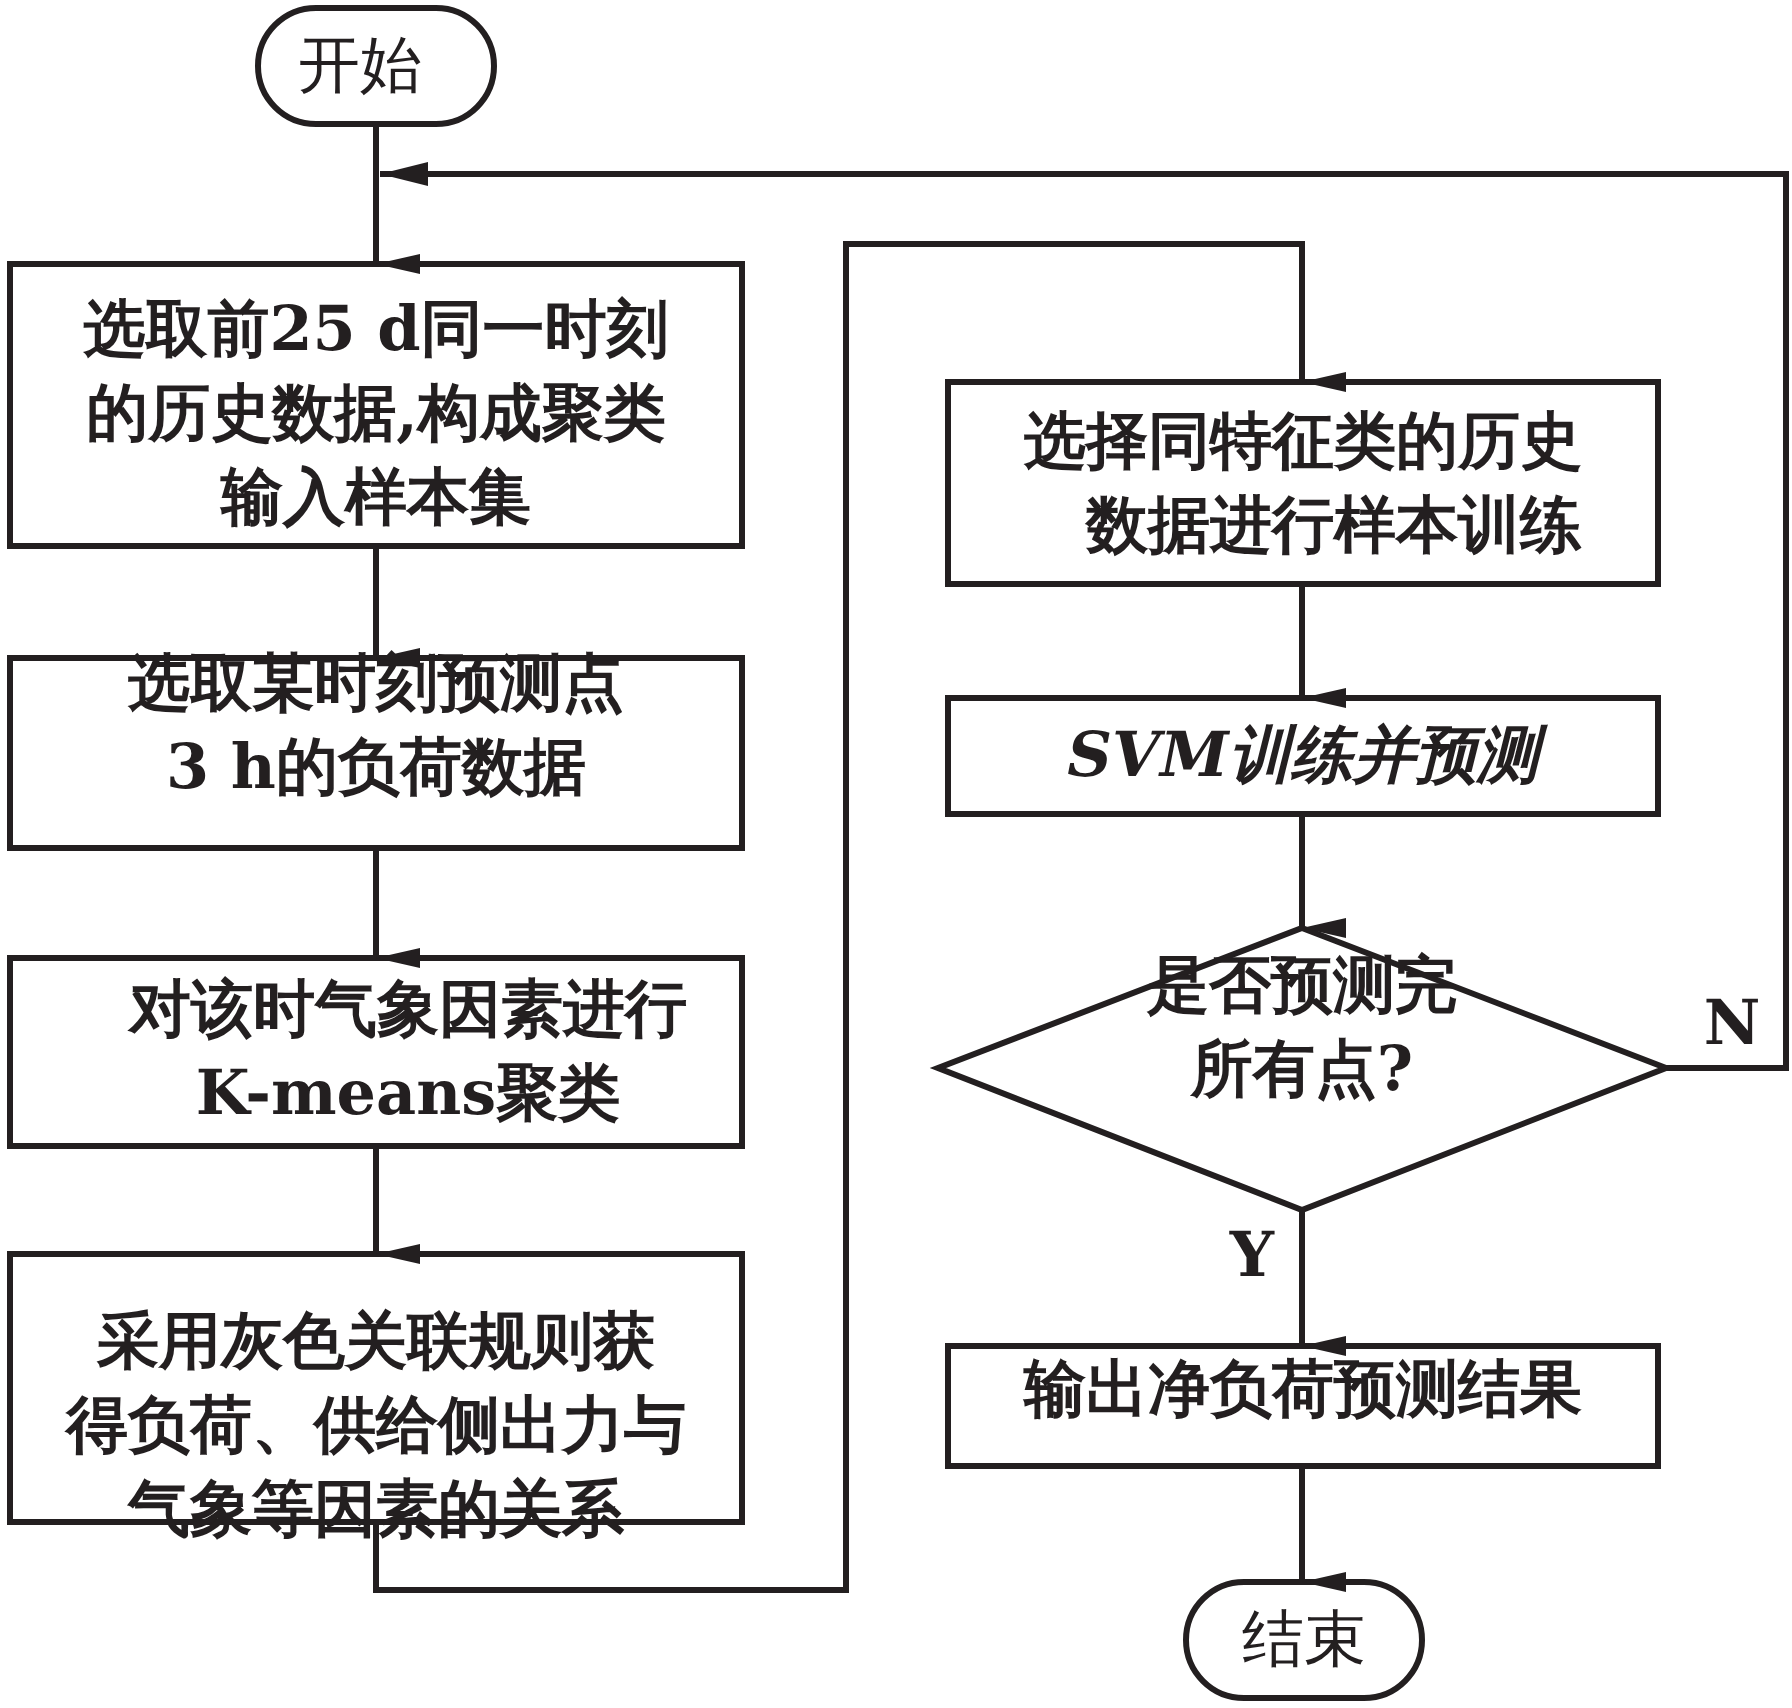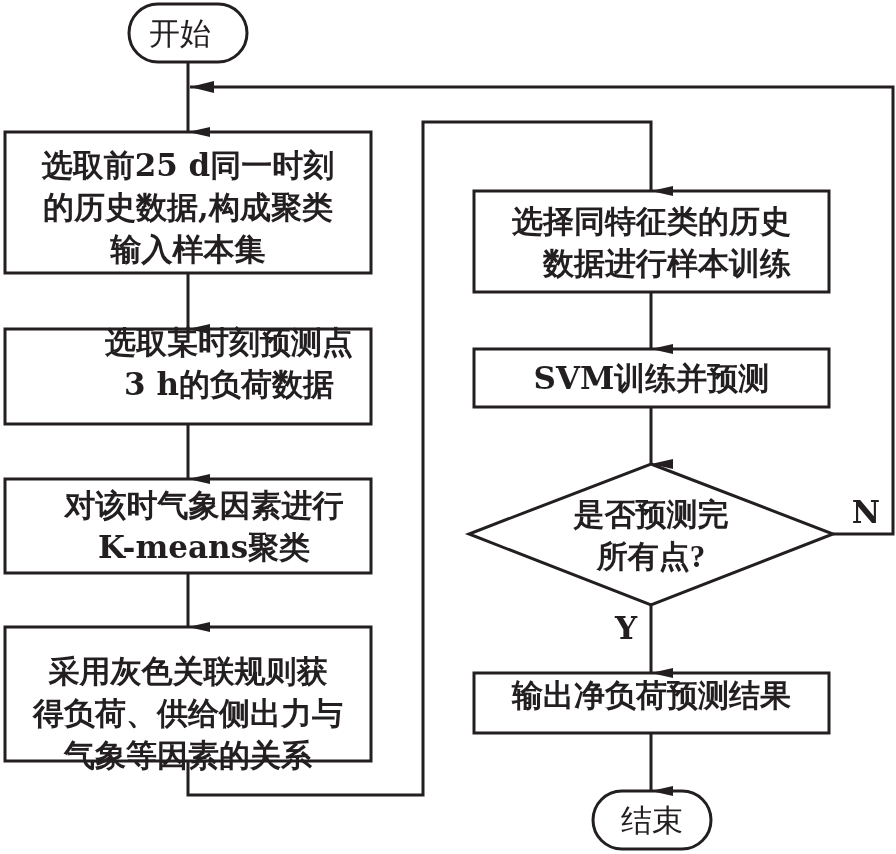--- a/index.html
+++ b/index.html
@@ -47,28 +47,28 @@
     <line x1="651" y1="605" x2="651" y2="673" marker-end="url(#arr)"></line>
     <line x1="651" y1="733" x2="651" y2="791" marker-end="url(#arr)"></line>
     <polyline points="833,534 893,534 893,87 190,87" marker-end="url(#arrL)"></polyline>
   </g>
 </svg>
 
 <div class="lbl" style="left:129px;top:4px;width:102px;height:58px;">开始</div>
 <div class="lbl b" style="left:5px;top:136px;width:366px;height:141px;">选取前25 d同一时刻
 的历史数据,构成聚类
 输入样本集</div>
-<div class="lbl b" style="left:5px;top:329px;width:366px;height:67px;margin-left:41px;">选取某时刻预测点
+<div class="lbl b" style="left:5px;top:329px;width:366px;height:67px;">选取某时刻预测点
 3 h的负荷数据</div>
 <div class="lbl b" style="left:5px;top:479px;width:366px;height:94px;margin-left:16px;">对该时气象因素进行
 K-means聚类</div>
 <div class="lbl b" style="left:5px;top:659px;width:366px;height:107px;">采用灰色关联规则获
 得负荷、供给侧出力与
 气象等因素的关系</div>
 <div class="lbl b" style="left:474px;top:191px;width:355px;height:101px;text-align:right;">选择同特征类的历史
 数据进行样本训练</div>
-<div class="lbl b" style="left:474px;top:349px;width:355px;height:58px;">SVM训练并预测</div>
-<div class="lbl b" style="left:540px;top:494px;width:222px;height:84px;font-family:Liberation Serif, serif;">是否预测完
+<div class="lbl b" style="left:474px;top:349px;width:355px;height:58px;font-style:italic;">SVM训练并预测</div>
+<div class="lbl b" style="left:540px;top:472px;width:222px;height:84px;">是否预测完
 所有点?</div>
 <div class="lbl b" style="left:474px;top:673px;width:355px;height:44px;">输出净负荷预测结果</div>
 <div class="lbl" style="left:593px;top:791px;width:118px;height:58px;">结束</div>
 <div class="lbl b" style="left:610px;top:610px;width:32px;height:36px;">Y</div>
 <div class="lbl b" style="left:848px;top:494px;width:36px;height:36px;">N</div>
 
 </body></html>

